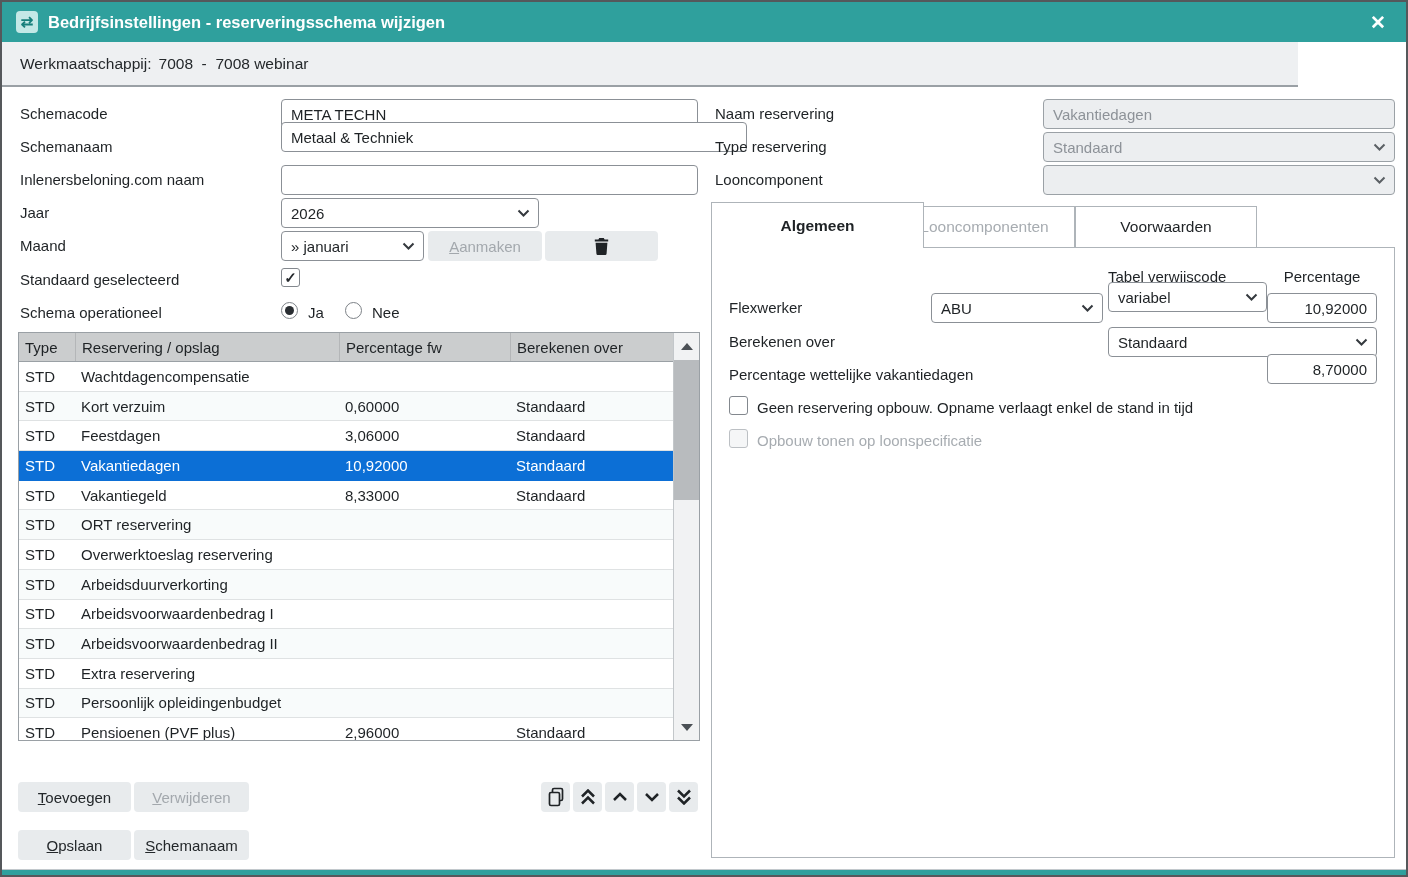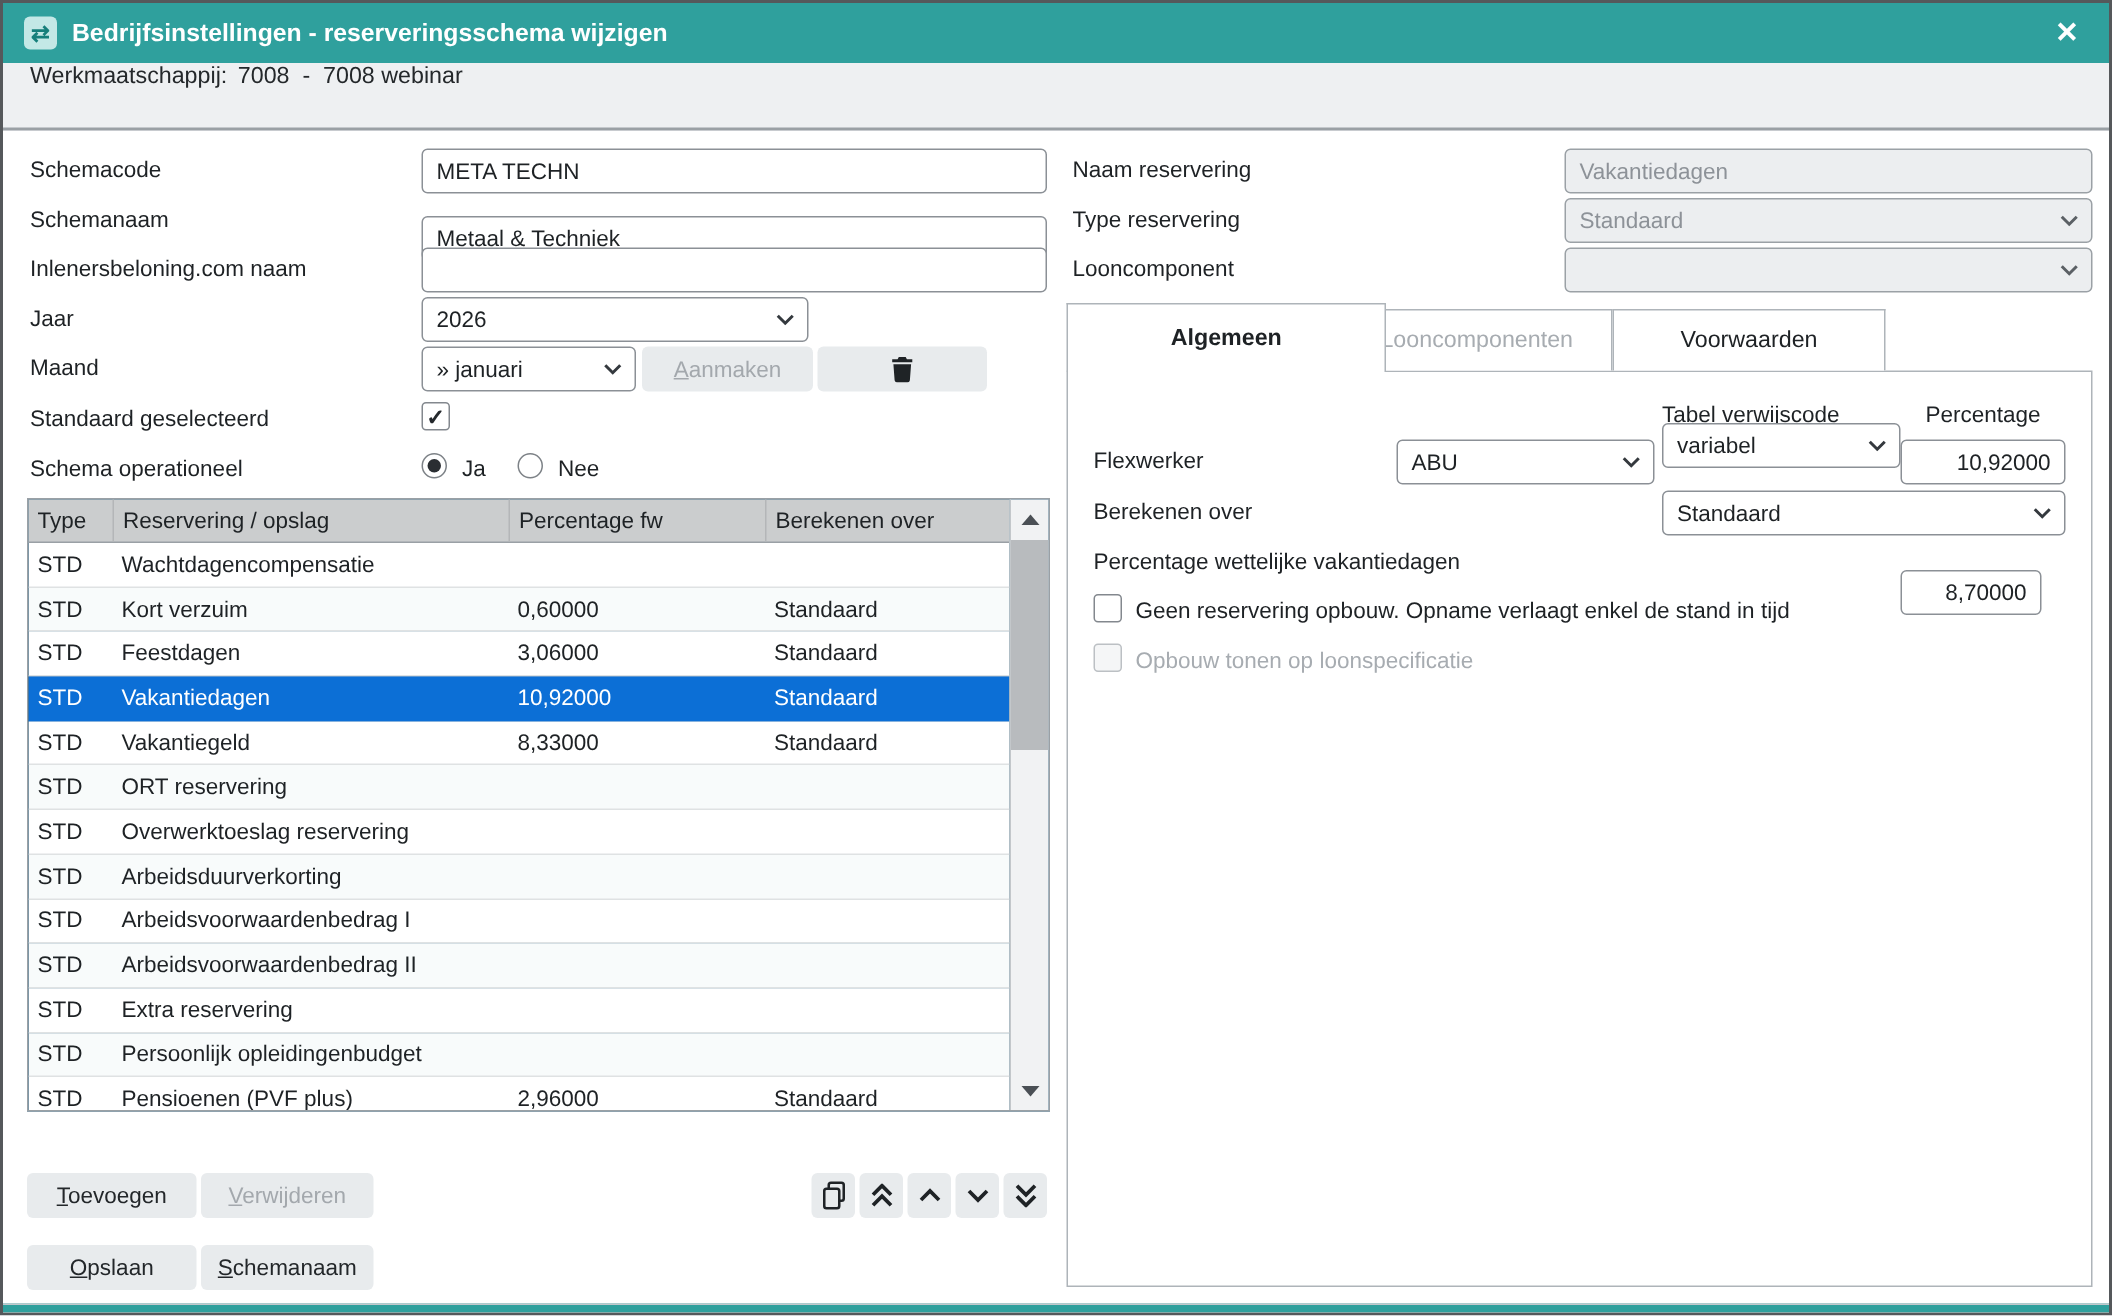--- a/index.html
+++ b/index.html
@@ -10,23 +10,23 @@
 
   
   .titlebar { position: absolute; left:0; top:0; width:1404px; height:40px;
     background:#2fa09d; display:flex; align-items:center; padding:0 14px; }
   .app-icon { width:22px; height:22px; border-radius:4px; background:#c3e8e6;
     color:#167f7b; font-size:15px; font-weight:bold; display:flex;
     align-items:center; justify-content:center; }
   .title { color:#fff; font-size:16.5px; font-weight:bold; margin-left:10px; }
   .close-btn { margin-left:auto; color:#fff; font-size:19px; font-weight:bold;
     width:28px; text-align:center; }
-  .subbar { position:absolute; left:0; top:40px; width:1404px; height:45px;
+  .subbar { position:absolute; left:0; top:40px; width:1296px; height:45px;
     background:#eef0f2; border-bottom:2px solid #9aa0a5; display:flex;
-    align-items:flex-start; padding:0 18px; font-size:15.5px; color:#24282b; }
+    align-items:center; padding:0 18px; font-size:15.5px; color:#24282b; }
   .subbar .val { margin-left:7px; white-space:pre; }
 
   
   .flabel { position:absolute; font-size:15px; color:#1e2225; white-space:nowrap; }
   .flabel.dim { color:#a7acb1; }
   .tbox { position:absolute; height:30px; border:1.5px solid #8b9096;
     border-radius:4px; background:#fff; font-size:15px; color:#1e2225;
     padding:0 9px; font-family:inherit; display:flex; align-items:center; }
   input.tbox { display:inline-block; line-height:26px; }
   .tbox.num { justify-content:flex-end; text-align:right; }
@@ -110,21 +110,21 @@
 
   <div class="subbar">
     <span>Werkmaatschappij:</span>
     <span class="val">7008  -  7008 webinar</span>
   </div>
 
   <span class="flabel" style="left:18px; top:103px">Schemacode</span>
   <input class="tbox" style="left: 279px; top: 97px; width: 417px;" value="META TECHN">
 
   <span class="flabel" style="left:18px; top:136px">Schemanaam</span>
-  <input class="tbox" style="left: 279px; top: 142px; width: 417px;" value="Metaal &amp; Techniek">
+  <input class="tbox" style="left: 279px; top: 120px; width: 466px;" value="Metaal &amp; Techniek">
 
   <span class="flabel" style="left:18px; top:169px">Inlenersbeloning.com naam</span>
   <input class="tbox" style="left: 279px; top: 163px; width: 417px;" value="">
 
   <span class="flabel" style="left:18px; top:202px">Jaar</span>
   <div class="tbox selbox" style="left:279px; top:196px; width:258px">
     <span>2026</span>
     <span class="chev">
       <svg width="13" height="8" viewBox="0 0 13 8">
           <polyline points="1.5,1.5 6.5,6.5 11.5,1.5" fill="none" stroke="#34393e" stroke-width="2"></polyline>
@@ -371,21 +371,21 @@
   <div class="tbox selbox z4" style="left:1106px; top:325px; width:269px">
     <span>Standaard</span>
     <span class="chev">
       <svg width="13" height="8" viewBox="0 0 13 8">
           <polyline points="1.5,1.5 6.5,6.5 11.5,1.5" fill="none" stroke="#34393e" stroke-width="2"></polyline>
         </svg>
     </span>
   </div>
 
   <span class="flabel z4" style="left:727px; top:364px">Percentage wettelijke vakantiedagen</span>
-  <input class="tbox num z4" style="left: 1265px; top: 378px; width: 94px; position: absolute;" value="8,70000">
+  <input class="tbox num z4" style="left: 1265px; top: 352px; width: 110px; position: absolute;" value="8,70000">
 
   <span class="cb z4" style="left:727px; top:394px"></span>
   <span class="flabel z4" style="left:755px; top:397px">Geen reservering opbouw. Opname verlaagt enkel de stand in tijd</span>
 
   <span class="cb dis z4" style="left:727px; top:427px"></span>
   <span class="flabel dim z4" style="left:755px; top:430px">Opbouw tonen op loonspecificatie</span>
 
   <div class="bottom-strip"></div>
 </div>
 

